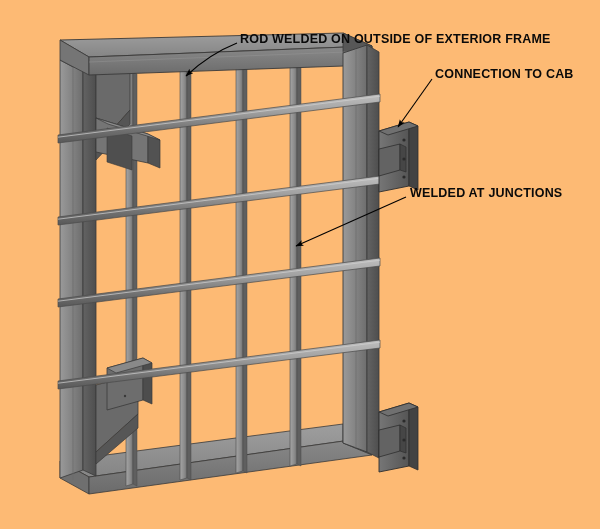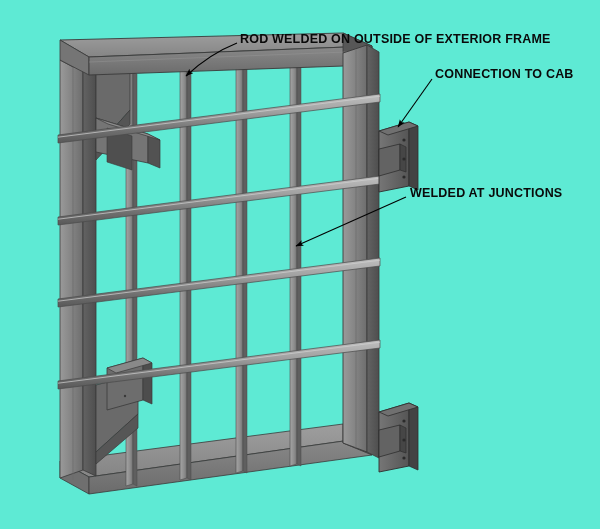--- a/index.html
+++ b/index.html
@@ -1,18 +1,18 @@
 <!DOCTYPE html>
 <html><head>
 <meta charset="utf-8">
 <style>
   html,body{margin:0;padding:0;background:#ffffff;}
   body{width:600px;height:529px;overflow:hidden;
        font-family:"Liberation Sans",sans-serif;}
-  #stage{position:relative;width:600px;height:529px;background:#5eead4;}
+  #stage{position:relative;width:600px;height:529px;background:#fdba74;}
   svg{display:block;}
   .lbl{font-family:"Liberation Sans",sans-serif;font-weight:bold;
        font-size:12.5px;letter-spacing:0.2px;fill:#0a0a0a;
        dominant-baseline:middle;}
 </style>
 </head>
 <body>
 
 <div id="stage">
 <svg width="600" height="529" viewBox="0 0 600 529">

